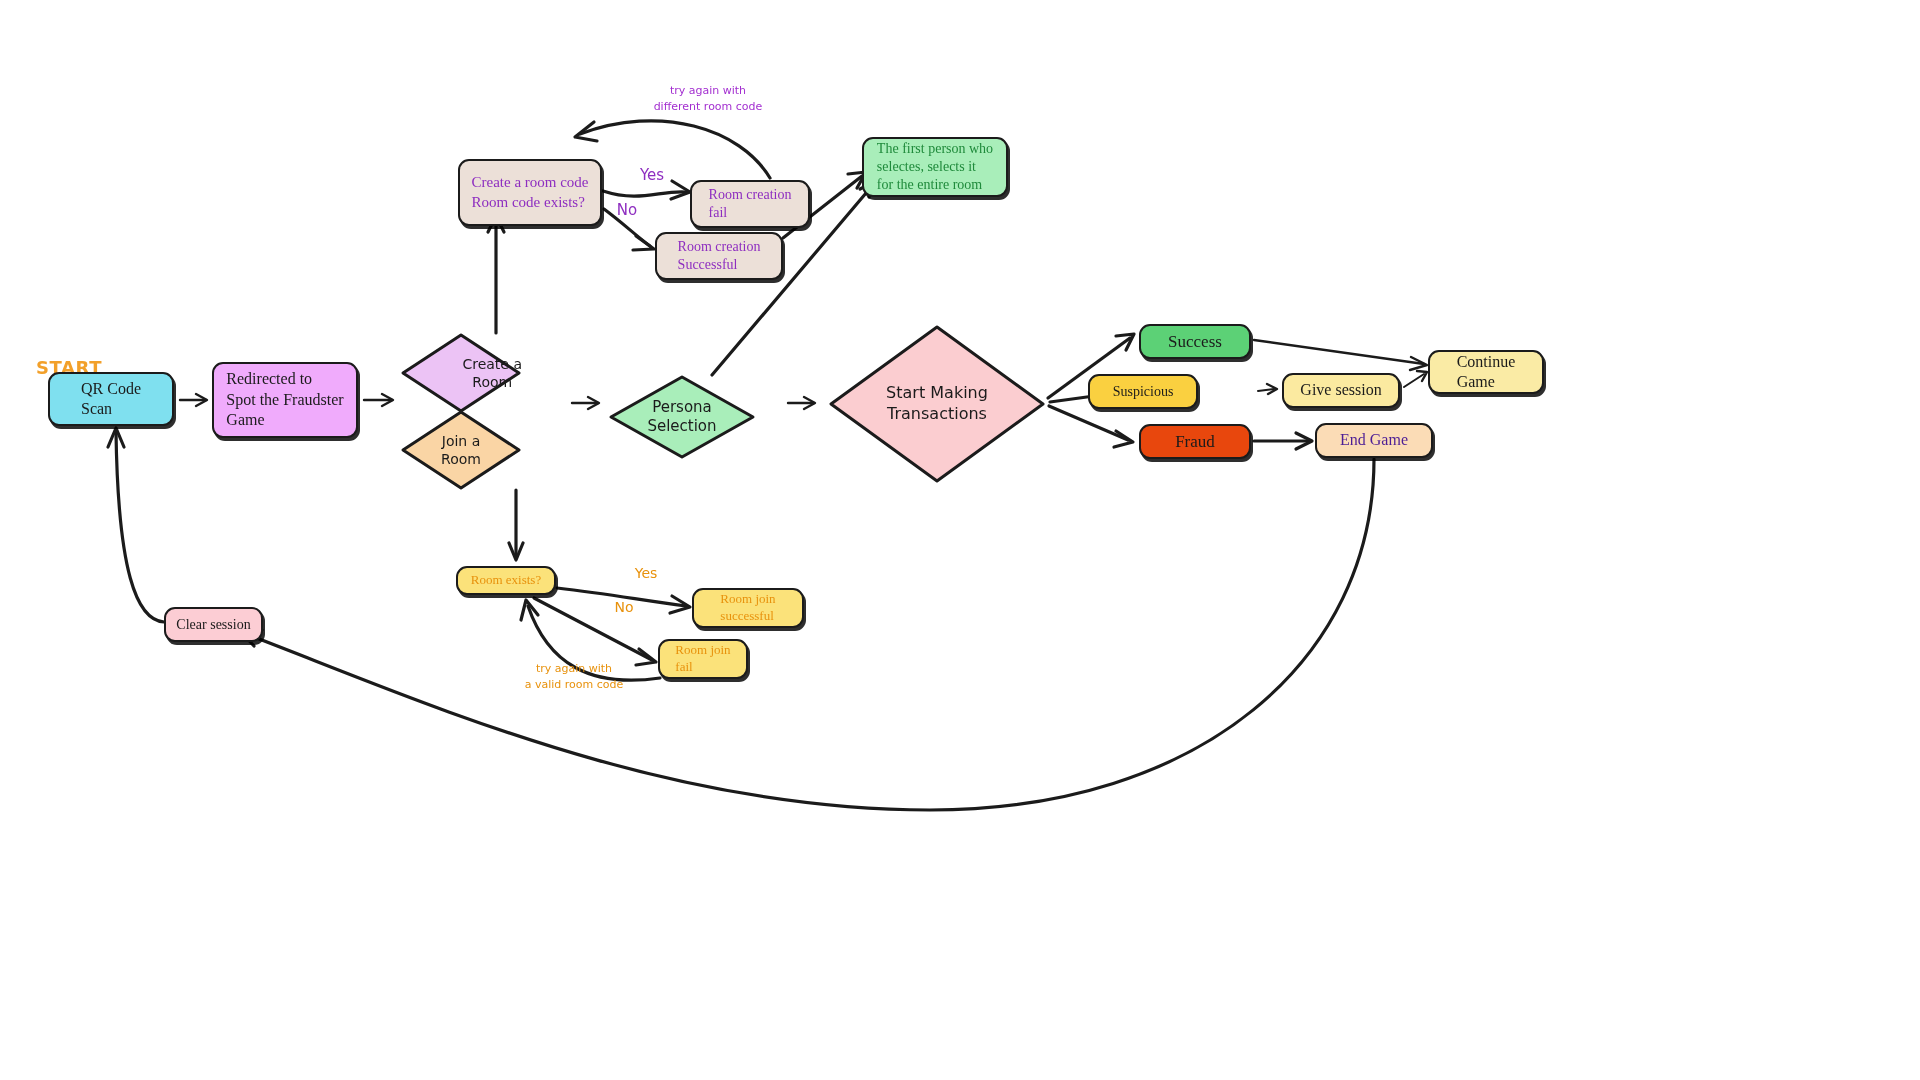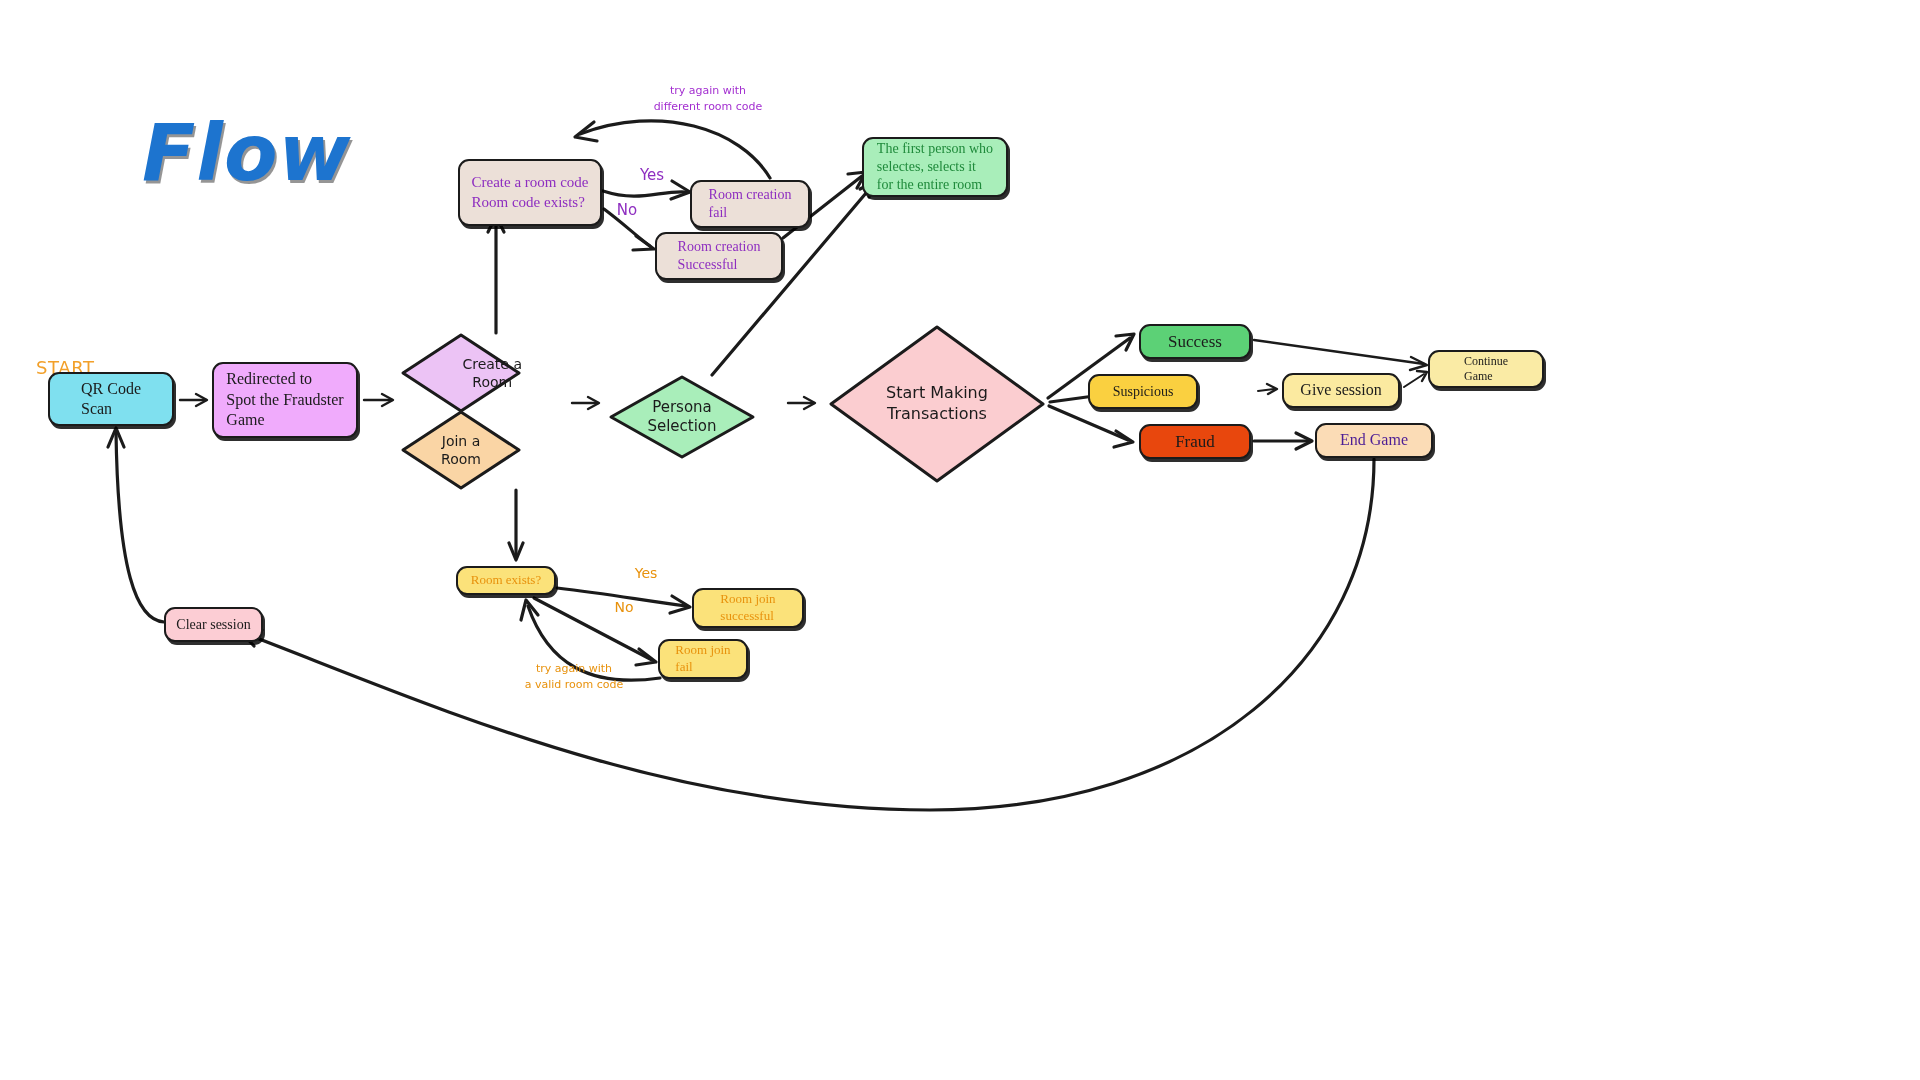--- a/index.html
+++ b/index.html
@@ -112,21 +112,21 @@
     font-style: italic;
     color: #1d74cf;
     letter-spacing: 1px;
     text-shadow: 2px 3px 0 rgba(20,20,20,0.45);
   }
   #start-label {
     position: absolute;
     left: 36px;
     top: 357px;
     font-size: 18px;
-    font-weight: 400;
+    font-weight: 700;
     color: #f2a02a;
     letter-spacing: 0.6px;
   }
 </style>
 </head>
 <body>
 
 <div id="canvas">
 
   <svg class="layer" viewBox="0 0 1920 1080">
@@ -241,21 +241,20 @@
       <path class="arrowhead" d="M262,630 L241,632 L254,646"></path>
     </g>
 
     <g>
       <path class="edge" d="M164,622 C136,620 118,570 116,432"></path>
       <path class="arrowhead" d="M108,447 L116,428 L124,447"></path>
     </g>
 
   </svg>
 
-  <div id="title">Flow</div>
   <div id="start-label">START</div>
 
   <div id="nodes-root">
       <div class="node" style="left: 48px; top: 372px; width: 126px; height: 54px; background: rgb(127, 224, 239); color: rgb(27, 27, 27); font-size: 16px;"><span>QR Code
 Scan</span></div>
       <div class="node" style="left: 212px; top: 362px; width: 146px; height: 76px; background: #f0abfc; color: rgb(27, 27, 27); font-size: 16px;"><span>Redirected to
 Spot the Fraudster
 Game</span></div>
       <div class="diamond" style="left: 400px; top: 333px; width: 122px; height: 80px; font-size: 14px; color: rgb(27, 27, 27); justify-content: flex-end;"><svg width="122" height="80" viewBox="0 0 122 80">
           <path d="M61,2 L119,40 L61,78 L3,40 Z" fill="#ecc3f5" stroke="#1b1b1b" stroke-width="3" stroke-linejoin="round"></path>
@@ -280,21 +279,21 @@
 Selection</span></div>
       <div class="diamond" style="left: 828px; top: 325px; width: 218px; height: 158px; font-size: 16px; color: rgb(27, 27, 27);"><svg width="218" height="158" viewBox="0 0 218 158">
           <path d="M109,2 L215,79 L109,156 L3,79 Z" fill="#fbcdd0" stroke="#1b1b1b" stroke-width="3" stroke-linejoin="round"></path>
         </svg><span class="dtext">Start Making
 Transactions</span></div>
       <div class="node" style="left: 1139px; top: 324px; width: 112px; height: 35px; background: rgb(92, 209, 118); color: rgb(27, 27, 27); font-size: 17px;"><span>Success</span></div>
       <div class="node" style="left: 1088px; top: 374px; width: 110px; height: 35px; background: rgb(250, 208, 64); color: rgb(27, 27, 27); font-size: 14px;"><span>Suspicious</span></div>
       <div class="node" style="left: 1139px; top: 424px; width: 112px; height: 35px; background: rgb(232, 71, 13); color: rgb(27, 27, 27); font-size: 17px;"><span>Fraud</span></div>
       <div class="node" style="left: 1282px; top: 373px; width: 118px; height: 35px; background: rgb(251, 234, 160); color: rgb(27, 27, 27); font-size: 16px;"><span>Give session</span></div>
       <div class="node" style="left: 1315px; top: 423px; width: 118px; height: 35px; background: rgb(251, 220, 182); color: #4c1d95; font-size: 16px;"><span>End Game</span></div>
-      <div class="node" style="left: 1428px; top: 350px; width: 116px; height: 38px; background: rgb(250, 235, 165); color: rgb(27, 27, 27); font-size: 12px;"><span>Continue
+      <div class="node" style="left: 1428px; top: 350px; width: 116px; height: 44px; background: rgb(250, 235, 165); color: rgb(27, 27, 27); font-size: 16px;"><span>Continue
 Game</span></div>
       <div class="node" style="left: 456px; top: 566px; width: 100px; height: 29px; background: rgb(251, 226, 122); color: rgb(232, 146, 13); font-size: 13px;"><span>Room exists?</span></div>
       <div class="node" style="left: 692px; top: 588px; width: 112px; height: 40px; background: rgb(251, 226, 122); color: rgb(232, 146, 13); font-size: 13px;"><span>Room join
 successful</span></div>
       <div class="node" style="left: 658px; top: 639px; width: 90px; height: 40px; background: rgb(251, 226, 122); color: rgb(232, 146, 13); font-size: 13px;"><span>Room join
 fail</span></div>
       <div class="node" style="left: 164px; top: 607px; width: 99px; height: 35px; background: rgb(252, 205, 212); color: rgb(27, 27, 27); font-size: 14px;"><span>Clear session</span></div>
     </div>
 
   <div id="edge-labels-root">

